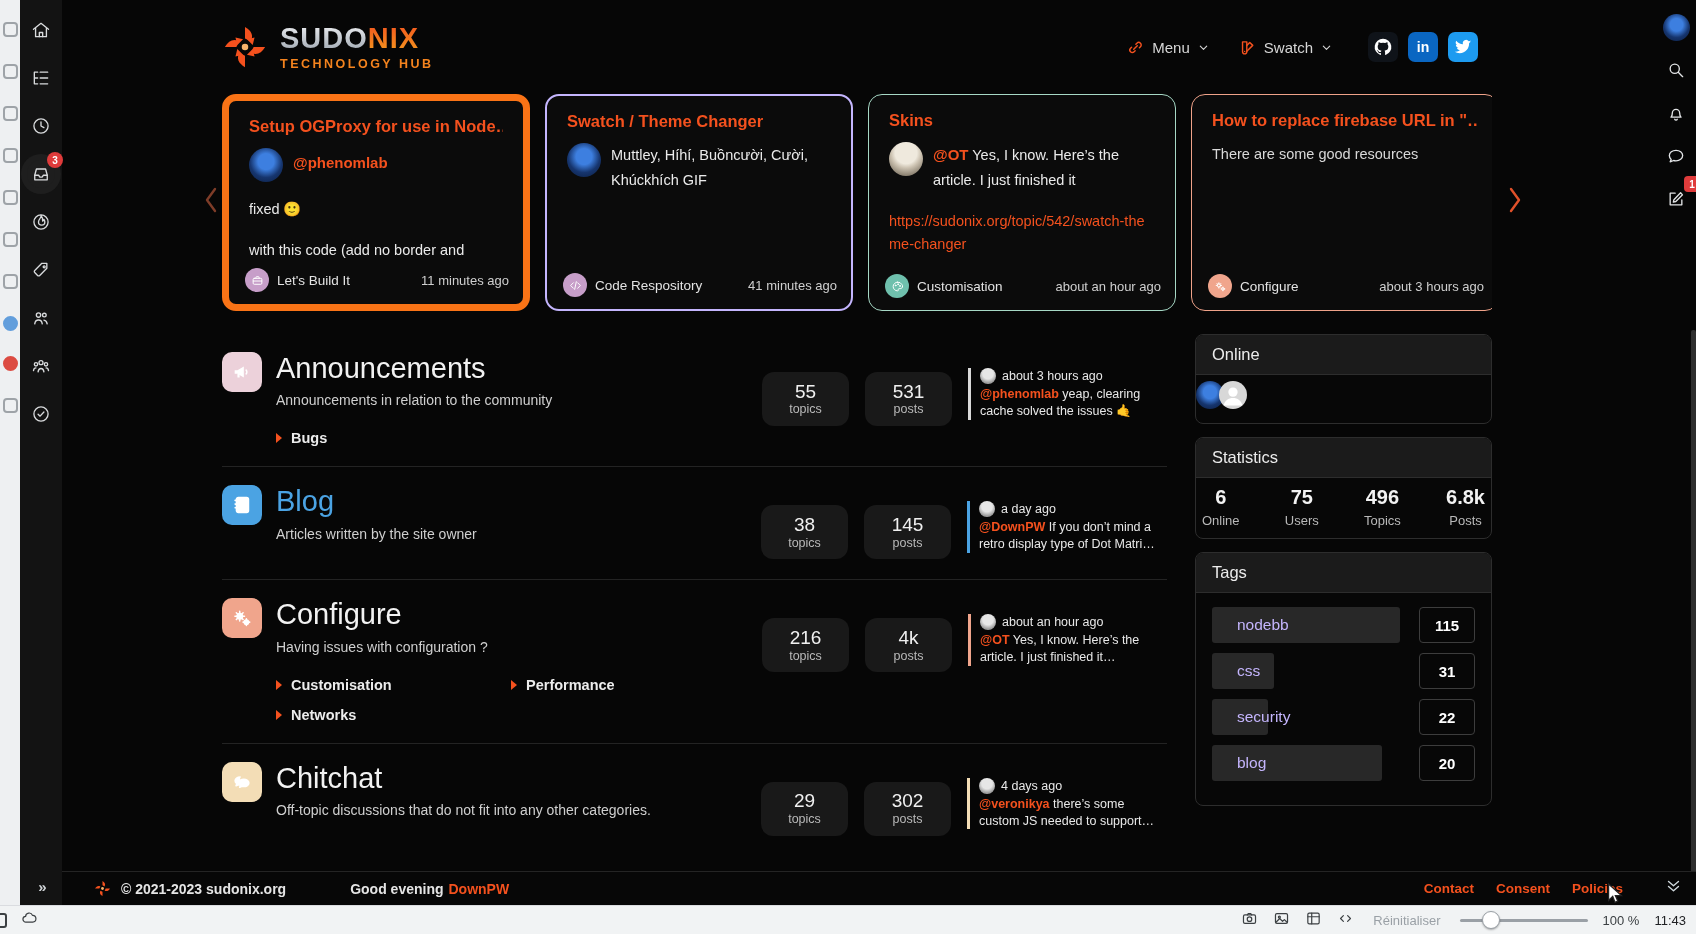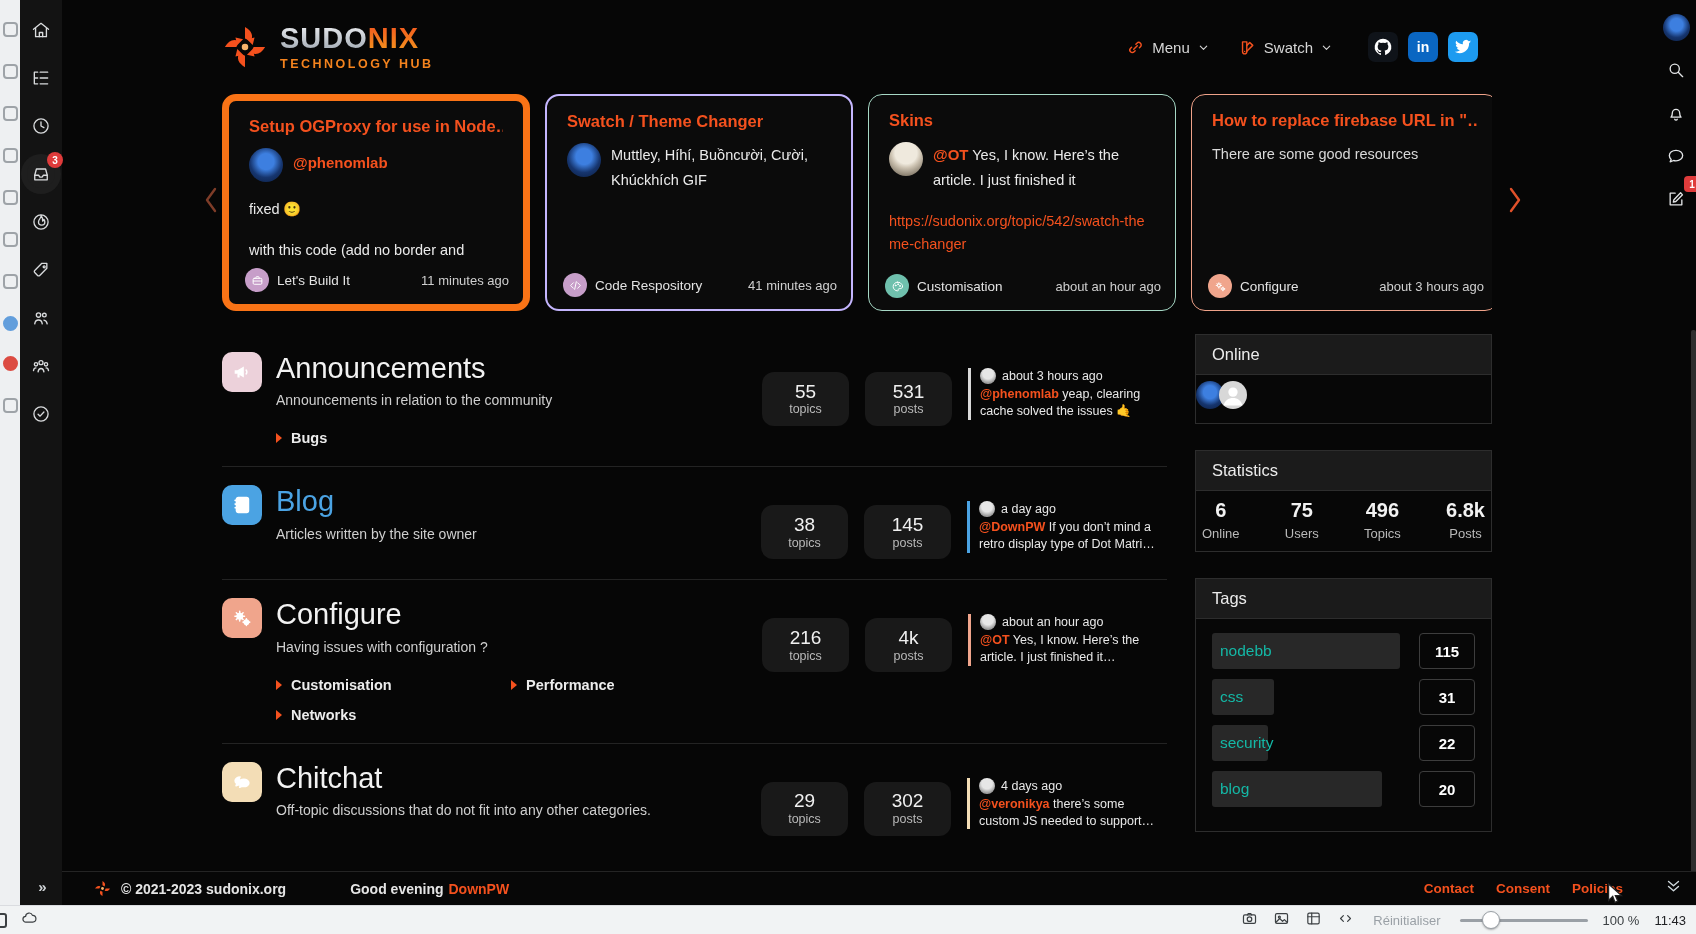--- a/index.html
+++ b/index.html
@@ -115,32 +115,32 @@
 .preview.pv-salmon{border-color:#f0a58c}
 .preview.pv-tan{border-color:#f3ddb6}
 .pv-top{display:flex;align-items:center;gap:6px}
 .pv-avatar{width:16px;height:16px;border-radius:50%;background:radial-gradient(circle at 50% 35%,#e6e6e6 0 40%,#9f9f9f 70%)}
 .pv-time{font-size:12.5px;color:#e8e8e8}
 .pv-text{margin-top:2px;font-size:12.5px;line-height:1.35;color:#e8e8e8;max-height:36px;overflow:hidden}
 .pv-mention{color:#f4511e;font-weight:bold}
 
 
 .sidebar{width:297px;margin-left:28px}
-.panel{border:1px solid #2d2d2d;border-radius:0;background:#070707;margin-bottom:26px;overflow:hidden}
+.panel{border:1px solid #2d2d2d;border-radius:8px;background:#070707;margin-bottom:13px;overflow:hidden}
 .panel-h{background:#1b1b1b;border-bottom:1px solid #2d2d2d;padding:10px 16px;font-size:16.5px;color:#ececec}
 .panel-b{padding:14px 16px}
 .online-avs{display:flex;align-items:center;padding:6px 0 14px}
 .online-avs .avatar{width:28px;height:28px;border:none}
 .online-avs .avatar+.avatar{margin-left:-5px}
 .stats-row{display:flex;justify-content:space-between;padding:8px 6px 10px}
 .stat{display:flex;flex-direction:column;align-items:center;gap:4px}
 .stat .v{font-size:20px;font-weight:bold;color:#f2f2f2}
 .stat .l{font-size:13px;color:#b9b9b9}
 .tag-row{display:flex;align-items:center;margin-bottom:10px}
-.tag-bar{height:36px;background:#282828;border-radius:3px;display:flex;align-items:center;padding-left:8px;font-size:15.5px;color:#14b8a6;white-space:nowrap}
+.tag-bar{height:36px;background:#282828;border-radius:3px;display:flex;align-items:center;padding-left:25px;font-size:15.5px;color:#c4b5fd;white-space:nowrap}
 .tb-0{width:188px}.tb-1{width:62px}.tb-2{width:56px}.tb-3{width:170px}
 .tag-count{margin-left:auto;width:56px;height:36px;border:1px solid #3d3d3d;border-radius:4px;display:flex;align-items:center;justify-content:center;font-weight:bold;font-size:15px;color:#fff}
 
 
 .site-footer{position:absolute;left:42px;right:0;bottom:0;height:34px;background:#070707;border-top:1px solid #242424;display:flex;align-items:center;padding:0 14px 0 32px;z-index:8}
 .f-logo{width:17px;height:17px}
 .f-copy{margin-left:10px;font-size:14px;font-weight:bold;color:#e5e5e5}
 .f-greet{margin-left:64px;font-size:14px;font-weight:bold;color:#e5e5e5}
 .f-user{color:#f4511e;margin-left:5px}
 .f-links{margin-left:auto;display:flex;gap:22px;margin-right:42px}

